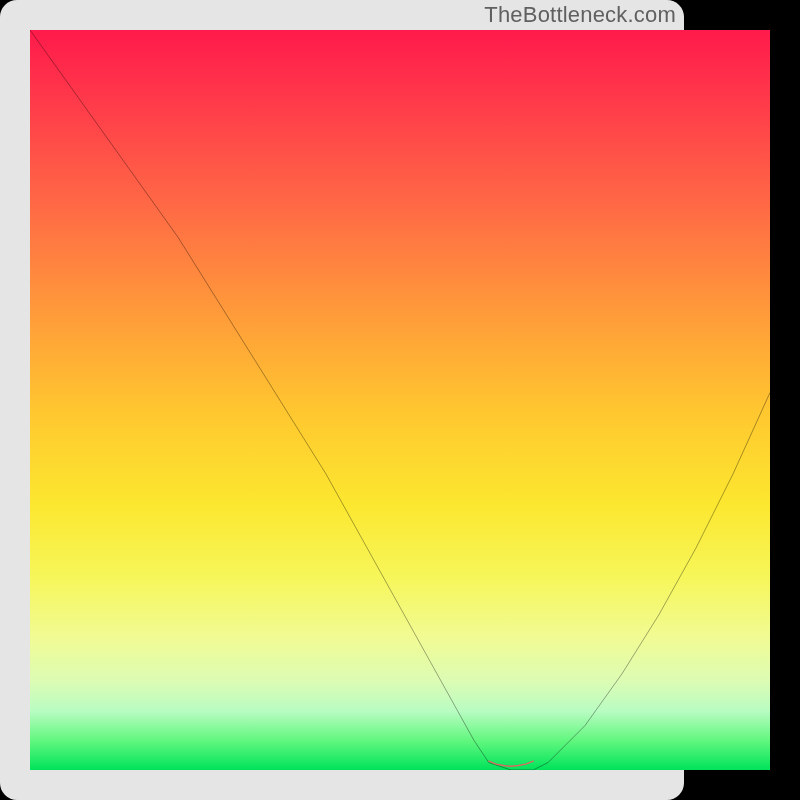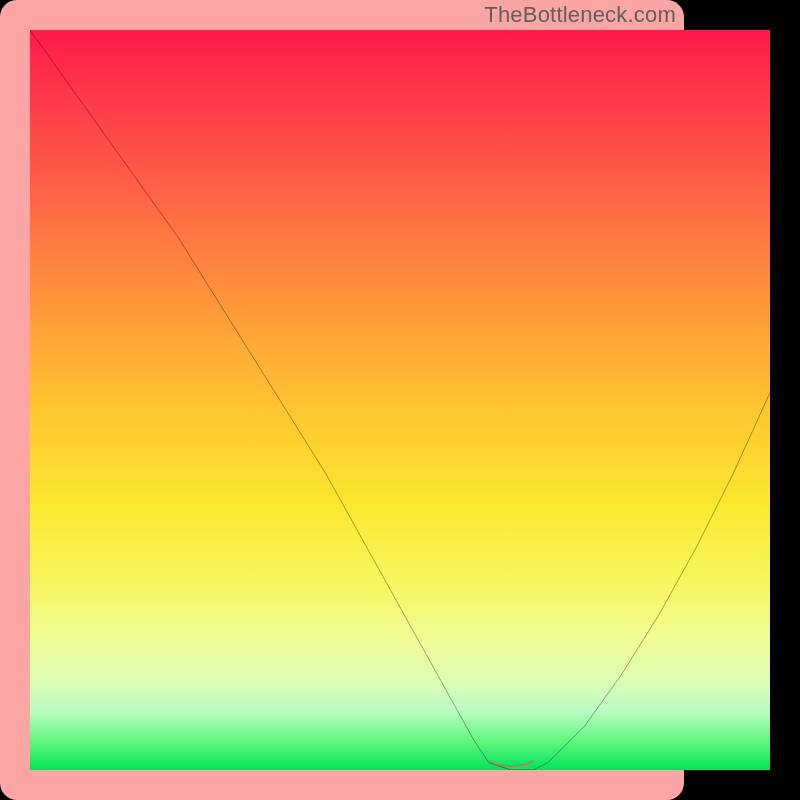--- a/index.html
+++ b/index.html
@@ -8,21 +8,21 @@
     width: 800px;
     height: 800px;
     background: #000;
     font-family: Arial, Helvetica, sans-serif;
     overflow: hidden;
   }
   .container {
     position: relative;
     width: 684px;
     height: 800px;
-    background: #fca5a5;
+    background: #e5e5e5;
     border-radius: 17px;
   }
   .watermark {
     position: absolute;
     top: 2px;
     right: 8px;
     color: #606060;
     font-size: 22px;
     font-weight: 500;
     letter-spacing: 0.2px;

